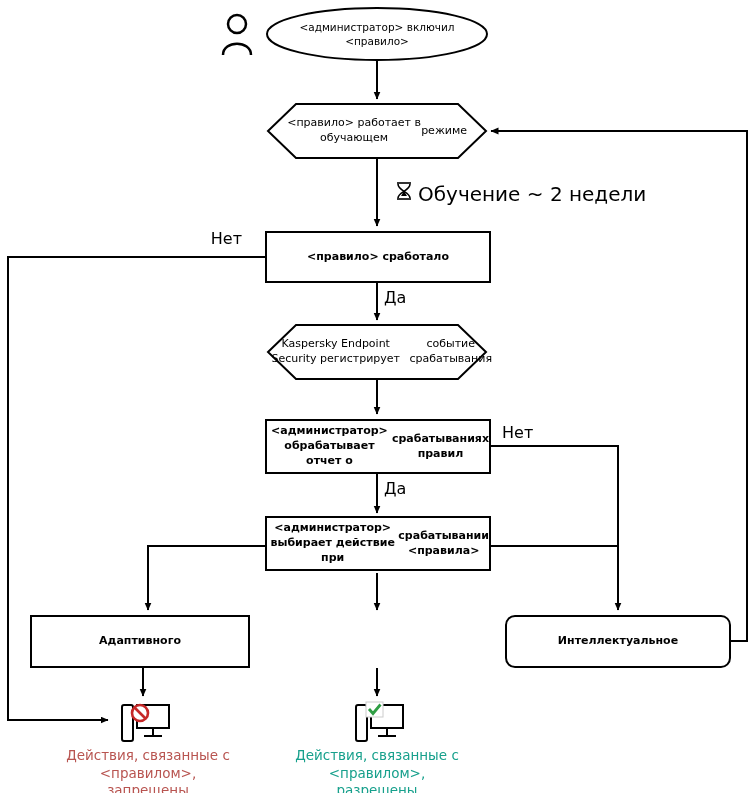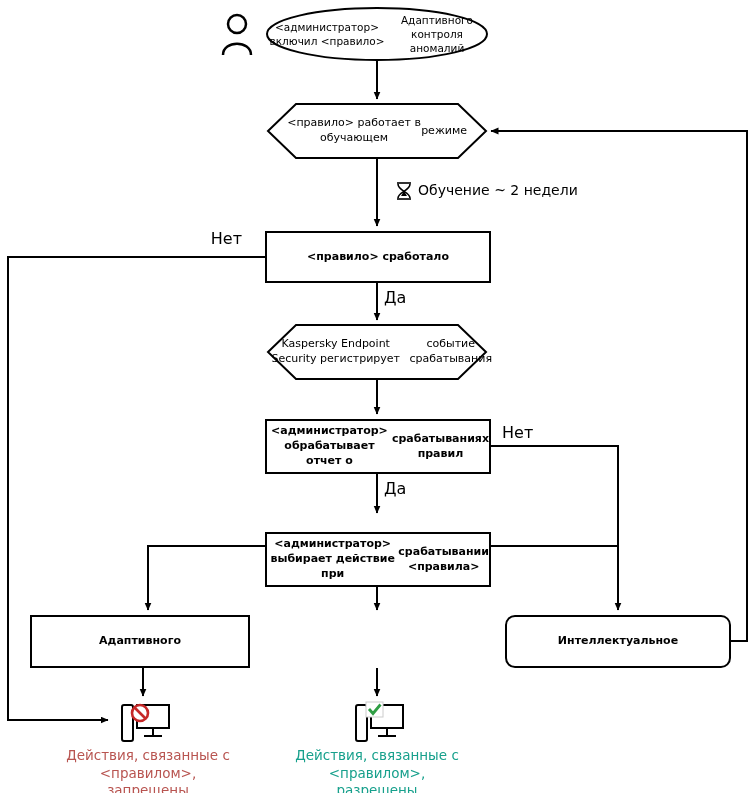--- a/index.html
+++ b/index.html
@@ -21,21 +21,21 @@
     box-sizing:border-box;
   }
   .rect{border:2px solid #000;background:#fff;font-weight:bold;}
   .shape-text{background:transparent;}
   .flow-label{
     position:absolute;
     font-size:16px;line-height:1.2;
   }
   .duration-label{
     position:absolute;
-    font-size:14px;line-height:1.2;
+    font-size:20px;line-height:1.2;
   }
   .result-text{
     position:absolute;
     text-align:center;
     font-size:13.5px;line-height:1.3;
   }
   .ln{display:block;}
 </style>
 </head>
 <body>
@@ -94,21 +94,20 @@
       <rect x="4" y="4" width="11" height="36" rx="2" fill="#fff" stroke="#000" stroke-width="2"></rect>
       <rect x="19" y="4" width="32" height="23" fill="#fff" stroke="#000" stroke-width="2"></rect>
       <path d="M35,27 L35,34 M26,35 L44,35" stroke="#000" stroke-width="2" fill="none"></path>
       <rect x="14" y="1" width="17" height="15" fill="#fff" stroke="#cccccc" stroke-width="1"></rect>
       <path d="M17,8 L21,12.5 L28.5,3.5" stroke="#2f9e44" stroke-width="2.8" fill="none"></path>
     </g>
   </svg>
 
   <div class="node shape-text" style="left:267px;top:10px;width:220px;height:48px;font-size:10.5px;">
     <span class="ln">&lt;администратор&gt; включил &lt;правило&gt;</span>
-    <span class="ln">Адаптивного контроля аномалий</span>
   </div>
 
   <div class="node shape-text" style="left:287px;top:107px;width:180px;height:48px;">
     <span class="ln">&lt;правило&gt;  работает в обучающем</span>
     <span class="ln">режиме</span>
   </div>
 
   <div class="duration-label" style="left:418px;top:182px;">Обучение ~ 2 недели</div>
 
   <div class="node rect" style="left:265px;top:231px;width:226px;height:52px;">
@@ -124,21 +123,21 @@
   </div>
 
   <div class="node rect" style="left:265px;top:419px;width:226px;height:55px;">
     <span class="ln">&lt;администратор&gt; обрабатывает отчет о</span>
     <span class="ln">срабатываниях правил</span>
   </div>
 
   <div class="flow-label" style="left:502px;top:423px;">Нет</div>
   <div class="flow-label" style="left:384px;top:479px;">Да</div>
 
-  <div class="node rect" style="left:265px;top:532px;width:226px;height:55px;">
+  <div class="node rect" style="left:265px;top:516px;width:226px;height:55px;">
     <span class="ln">&lt;администратор&gt; выбирает действие при</span>
     <span class="ln">срабатывании &lt;правила&gt;</span>
   </div>
 
   <div class="node rect" style="left:30px;top:615px;width:220px;height:53px;">
     <span>Адаптивного</span>
   </div>
   <div class="node rect" style="left:505px;top:615px;width:226px;height:53px;border-radius:10px;">
     <span>Интеллектуальное</span>
   </div>

